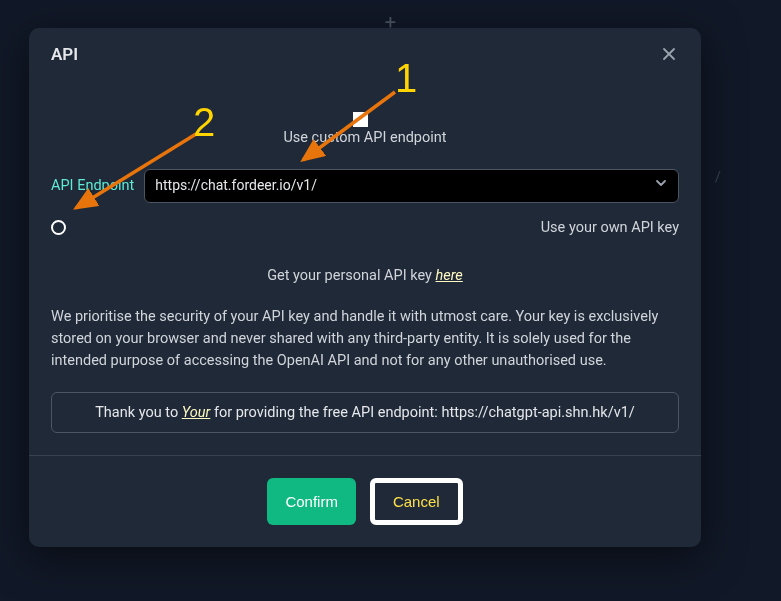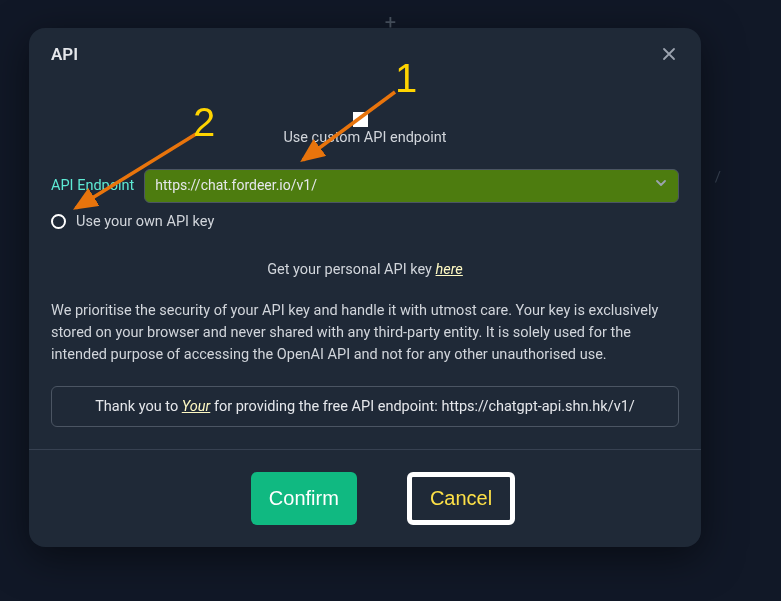--- a/index.html
+++ b/index.html
@@ -25,21 +25,21 @@
     top: 168px;
     right: 60px;
     color: #374151;
     font-size: 15px;
   }
   .modal {
     position: absolute;
     left: 29px; top: 28px;
     width: 672px;
     background: #1f2937;
-    border-radius: 16px;
+    border-radius: 10px;
     box-shadow: 0 10px 40px rgba(0,0,0,0.5);
     display: flex;
     flex-direction: column;
   }
   .modal-header {
     display: flex;
     align-items: center;
     justify-content: space-between;
     padding: 16px 22px 14px 22px;
   }
@@ -73,39 +73,39 @@
     display: flex; align-items: center;
     margin-top: 20px;
     gap: 10px;
   }
   .endpoint-label {
     color: #5eead4;
     white-space: nowrap;
   }
   .select {
     flex: 1;
-    background: #4d7c0f;
+    background: #000000;
     border: 1px solid #4b5563;
     border-radius: 6px;
     height: 34px;
     display: flex;
     align-items: center;
     justify-content: space-between;
     padding: 0 10px;
     color: #e5e7eb;
     font-size: 14px;
   }
   .chev {
     color: #9ca3af;
   }
   .radio-row {
     display: flex; align-items: center;
     margin-top: 28px;
   }
-  .radio-row.second { margin-top: 8px; }
+  .radio-row.second { margin-top: 14px; justify-content: space-between; }
   .radio {
     width: 15px; height: 15px;
     border-radius: 50%;
     border: 2px solid #fff;
     background: transparent;
     margin-right: 10px;
     flex-shrink: 0;
     position: relative;
   }
   .radio.selected {
@@ -153,24 +153,23 @@
   }
   .modal-footer {
     display: flex;
     justify-content: center;
     gap: 14px;
     padding: 22px;
   }
   .btn {
     border-radius: 6px;
     padding: 10px 18px;
-    font-size: 20px;
+    font-size: 15px;
     cursor: pointer;
     border: none;
-    margin-left: 36px;
   }
   .btn-confirm {
     background: #10b981;
     color: #fff;
     font-weight: 500;
   }
   .btn-cancel {
     background: transparent;
     border: 5px solid #ffffff;
     color: #fde047;

